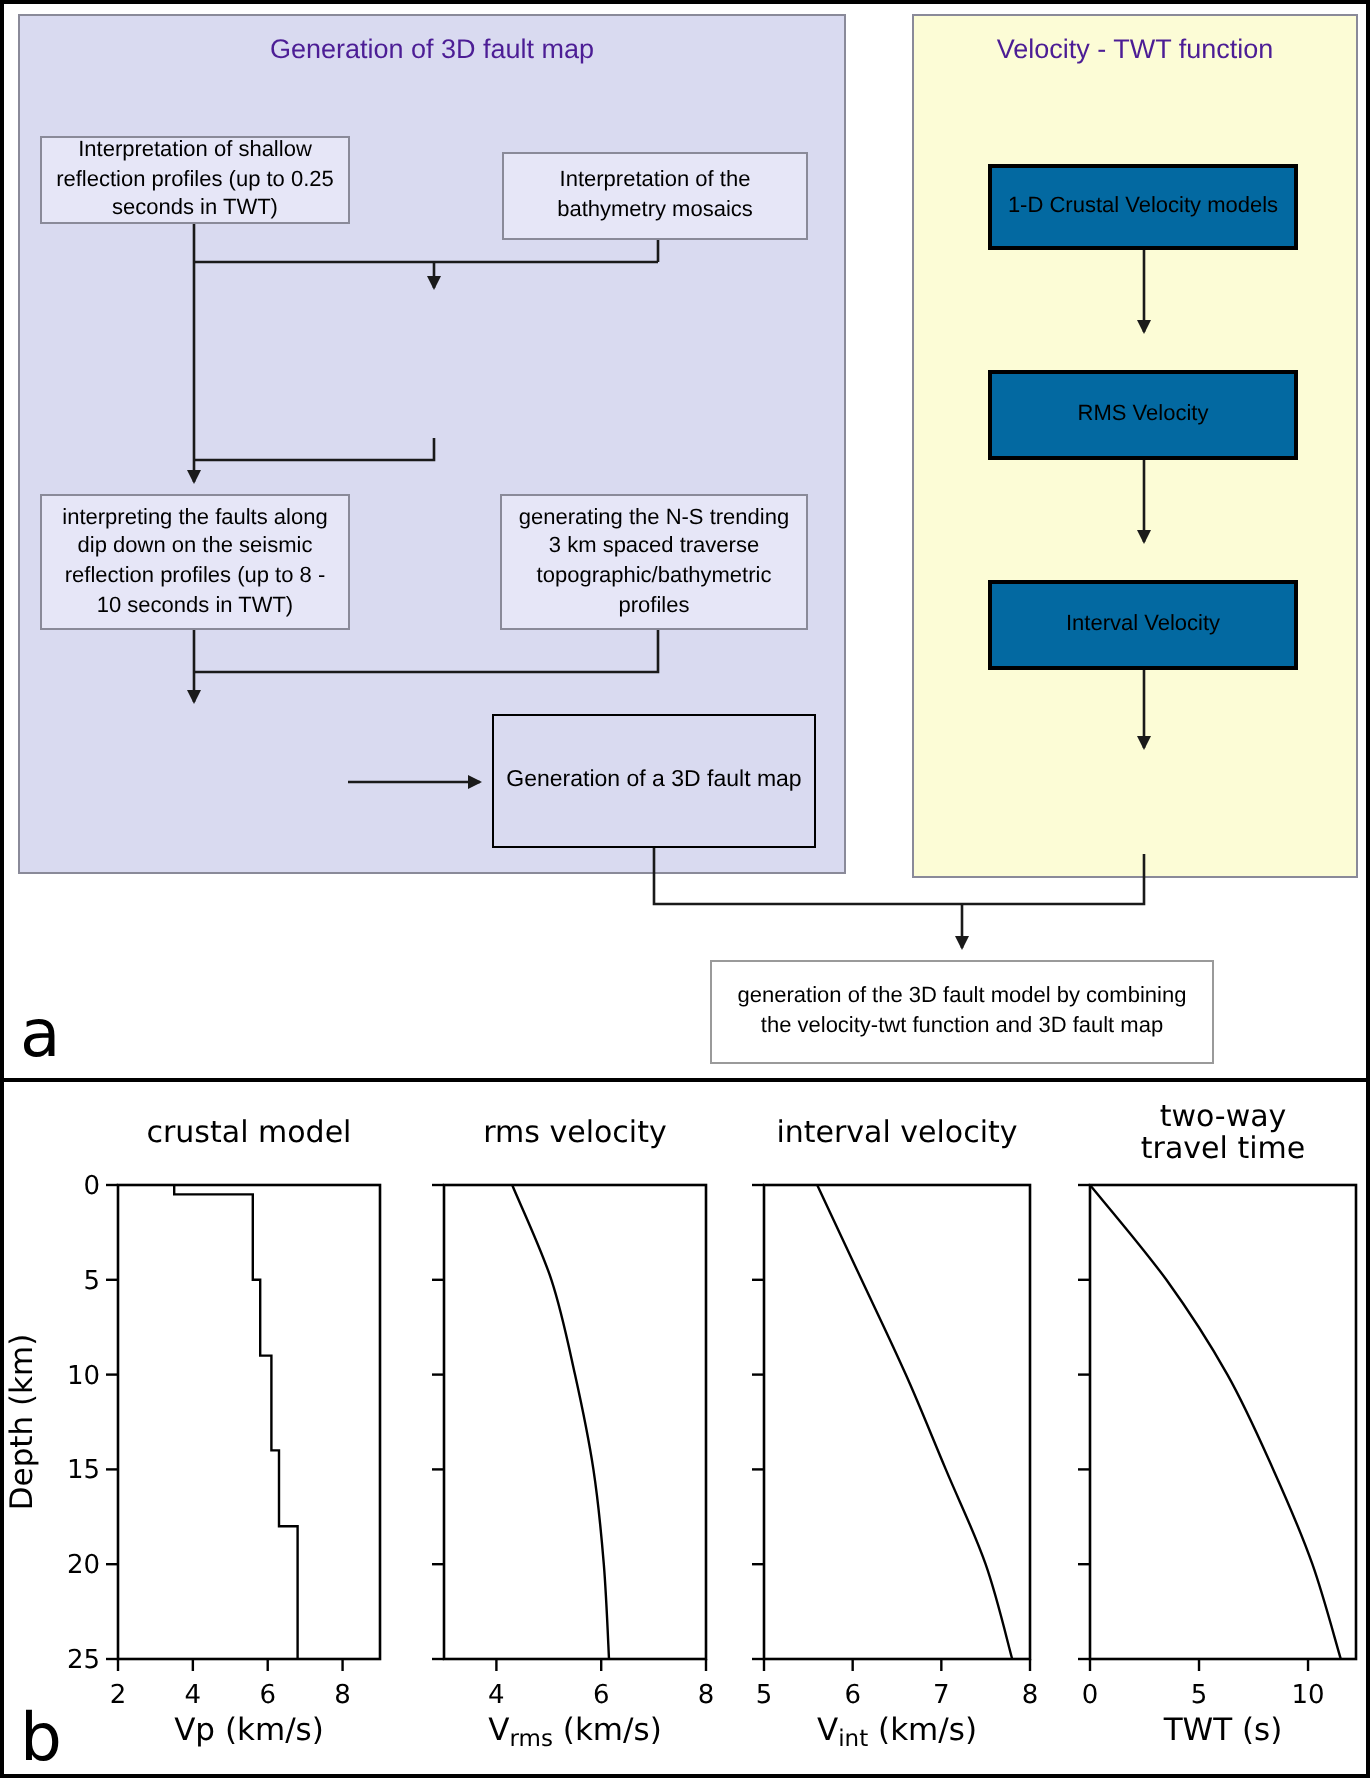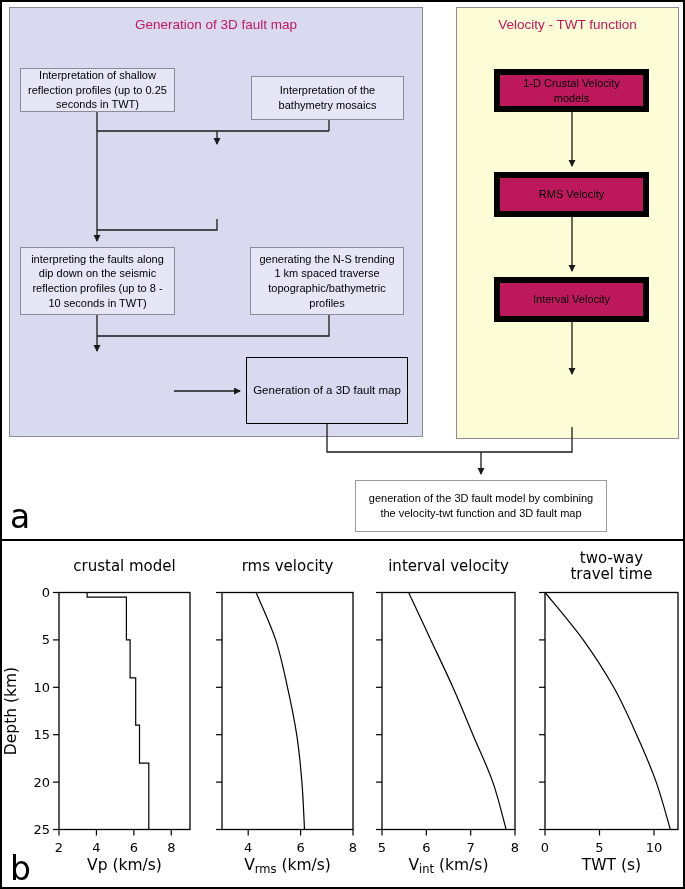--- a/index.html
+++ b/index.html
@@ -2,25 +2,25 @@
 <html><head>
 <meta charset="utf-8">
 <style>
   html,body{margin:0;padding:0;background:#fff;}
   .page{position:relative;width:685px;height:889px;box-sizing:border-box;border:2px solid #000;
         background:#fff;font-family:"Liberation Sans",sans-serif;overflow:hidden;}
   .panel{position:absolute;box-sizing:border-box;border:1px solid #8a8a99;}
   #panel-left{left:7px;top:5px;width:414px;height:430px;background:#d9daf0;}
   #panel-right{left:454px;top:5px;width:223px;height:432px;background:#fcfcd6;}
   .panel-title{position:absolute;top:9px;left:0;width:100%;text-align:center;
-               font-size:13.5px;color:#be185d;}
+               font-size:13.5px;color:#4c1d95;}
   .fbox{position:absolute;box-sizing:border-box;display:flex;align-items:center;justify-content:center;
         text-align:center;font-size:11px;line-height:1.32;color:#000;padding:2px 5px;}
   .lav{background:#e6e6f7;border:1px solid #8a8a99;}
-  .yel{background:#be185d;border:6px solid #000000;}
+  .yel{background:#0369a1;border:2px solid #000000;margin-top:13px;}
   #b1{left:18px;top:66px;width:155px;height:44px;}
   #b2{left:249px;top:74px;width:153px;height:44px;}
   #b3{left:138px;top:148px;width:155px;height:69px;}
   #b4{left:18px;top:245px;width:155px;height:68px;}
   #b5{left:248px;top:245px;width:154px;height:68px;}
   #b6{left:18px;top:355px;width:154px;height:68px;}
   #b7{left:244px;top:355px;width:162px;height:67px;background:transparent;border:1.5px solid #000;font-size:11.5px;}
   #y1{left:492px;top:67px;width:155px;height:43px;}
   #y2{left:492px;top:170px;width:155px;height:45px;}
   #y3{left:492px;top:275px;width:155px;height:45px;}
@@ -65,21 +65,21 @@
       <path d="M479,450 V472" marker-end="url(#arrow)"></path>
       <path d="M570,110 V164" marker-end="url(#arrow)"></path>
       <path d="M570,215 V269" marker-end="url(#arrow)"></path>
       <path d="M570,320 V372" marker-end="url(#arrow)"></path>
     </g>
   </svg>
 
   <div id="b1" class="fbox lav">Interpretation of shallow reflection profiles (up to 0.25 seconds in TWT)</div>
   <div id="b2" class="fbox lav">Interpretation of the bathymetry mosaics</div>
   <div id="b4" class="fbox lav">interpreting the faults along dip down on the seismic reflection profiles (up to 8 - 10 seconds in TWT)</div>
-  <div id="b5" class="fbox lav">generating the N-S trending 1 km spaced traverse topographic/bathymetric profiles</div>
+  <div id="b5" class="fbox lav">generating the N-S trending 3 km spaced traverse topographic/bathymetric profiles</div>
   <div id="b7" class="fbox">Generation of a 3D fault map</div>
 
   <div id="y1" class="fbox yel">1-D Crustal Velocity models</div>
   <div id="y2" class="fbox yel">RMS Velocity</div>
   <div id="y3" class="fbox yel">Interval Velocity</div>
 
   <div id="final-box" class="fbox">generation of the 3D fault model by combining the velocity-twt function and 3D fault map</div>
 
   <div id="label-a" class="panel-letter">a</div>
 

